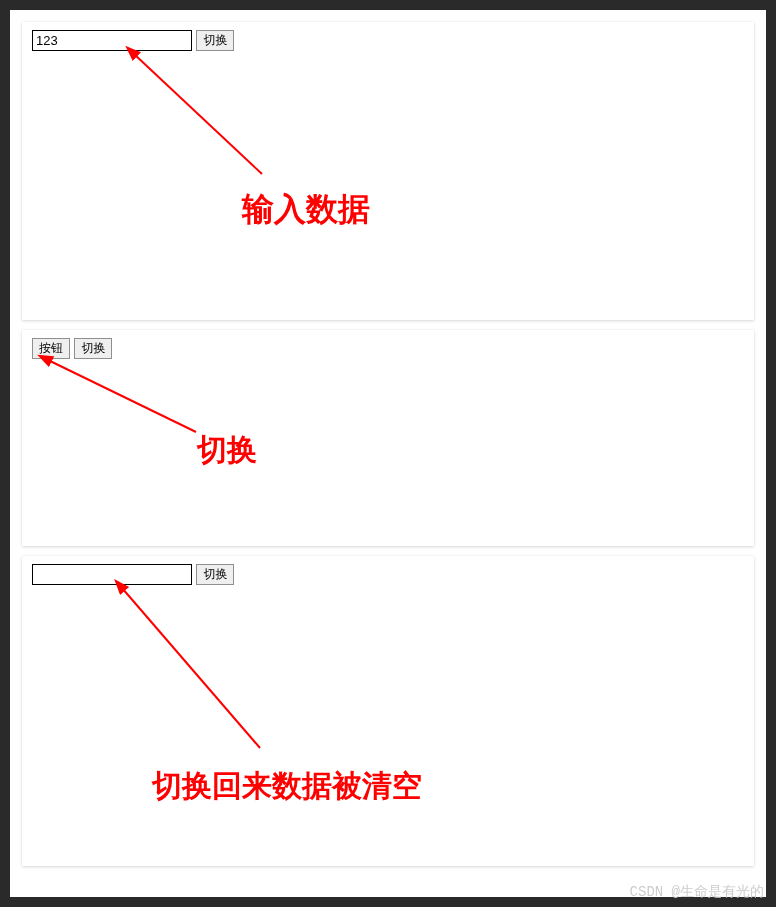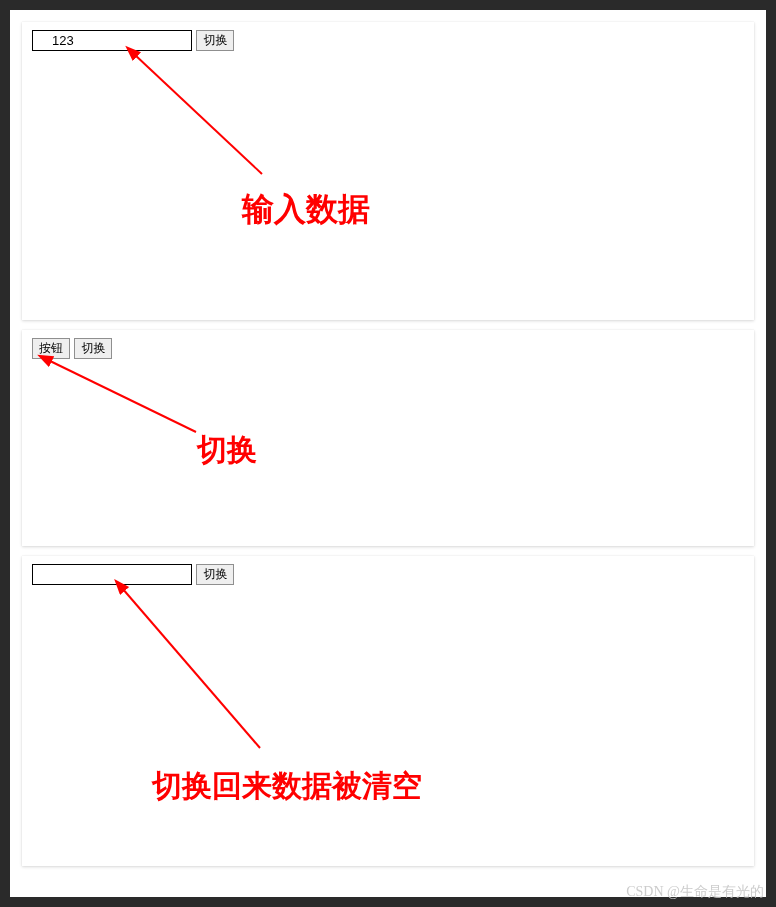--- a/index.html
+++ b/index.html
@@ -23,21 +23,21 @@
       margin-bottom: 10px;
       padding: 8px 10px;
       position: relative;
     }
     .panel-1 { height: 298px; }
     .panel-2 { height: 216px; }
     .panel-3 { height: 310px; }
     .text-input {
       font-family: Arial, sans-serif;
       font-size: 13px;
-      padding: 2px 19px;
+      padding: 2px 3px;
       border: 1px solid #000;
       width: 160px;
       height: 21px;
       vertical-align: top;
     }
     .btn {
       font-family: Arial, "Microsoft YaHei", sans-serif;
       font-size: 12px;
       padding: 1px 6px;
       background: #efefef;
@@ -58,21 +58,21 @@
     .arrow {
       position: absolute;
       pointer-events: none;
     }
     .watermark {
       position: absolute;
       bottom: 6px;
       right: 12px;
       color: #ccc;
       font-size: 14px;
-      font-family: Liberation Serif, serif;
+      font-family: Liberation Mono, monospace;
     }
   </style>
 </head>
 <body>
 
 <div class="outer-container">
 
   <div class="panel panel-1">
     <input type="text" class="text-input" value="123" style="">
     <button class="btn">切换</button>

